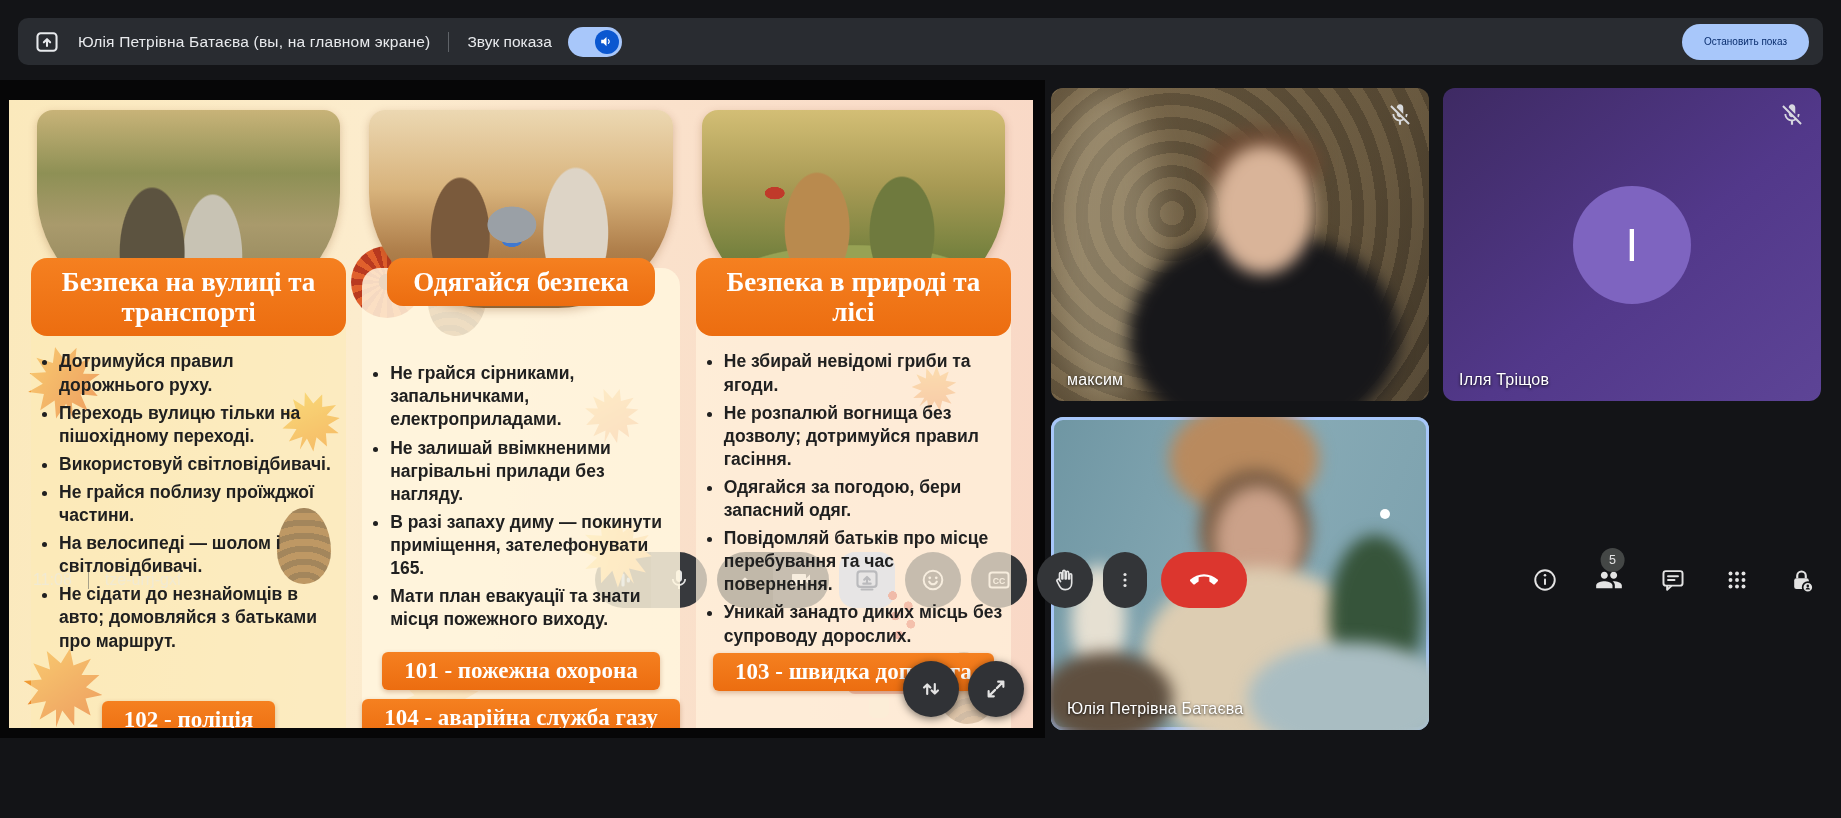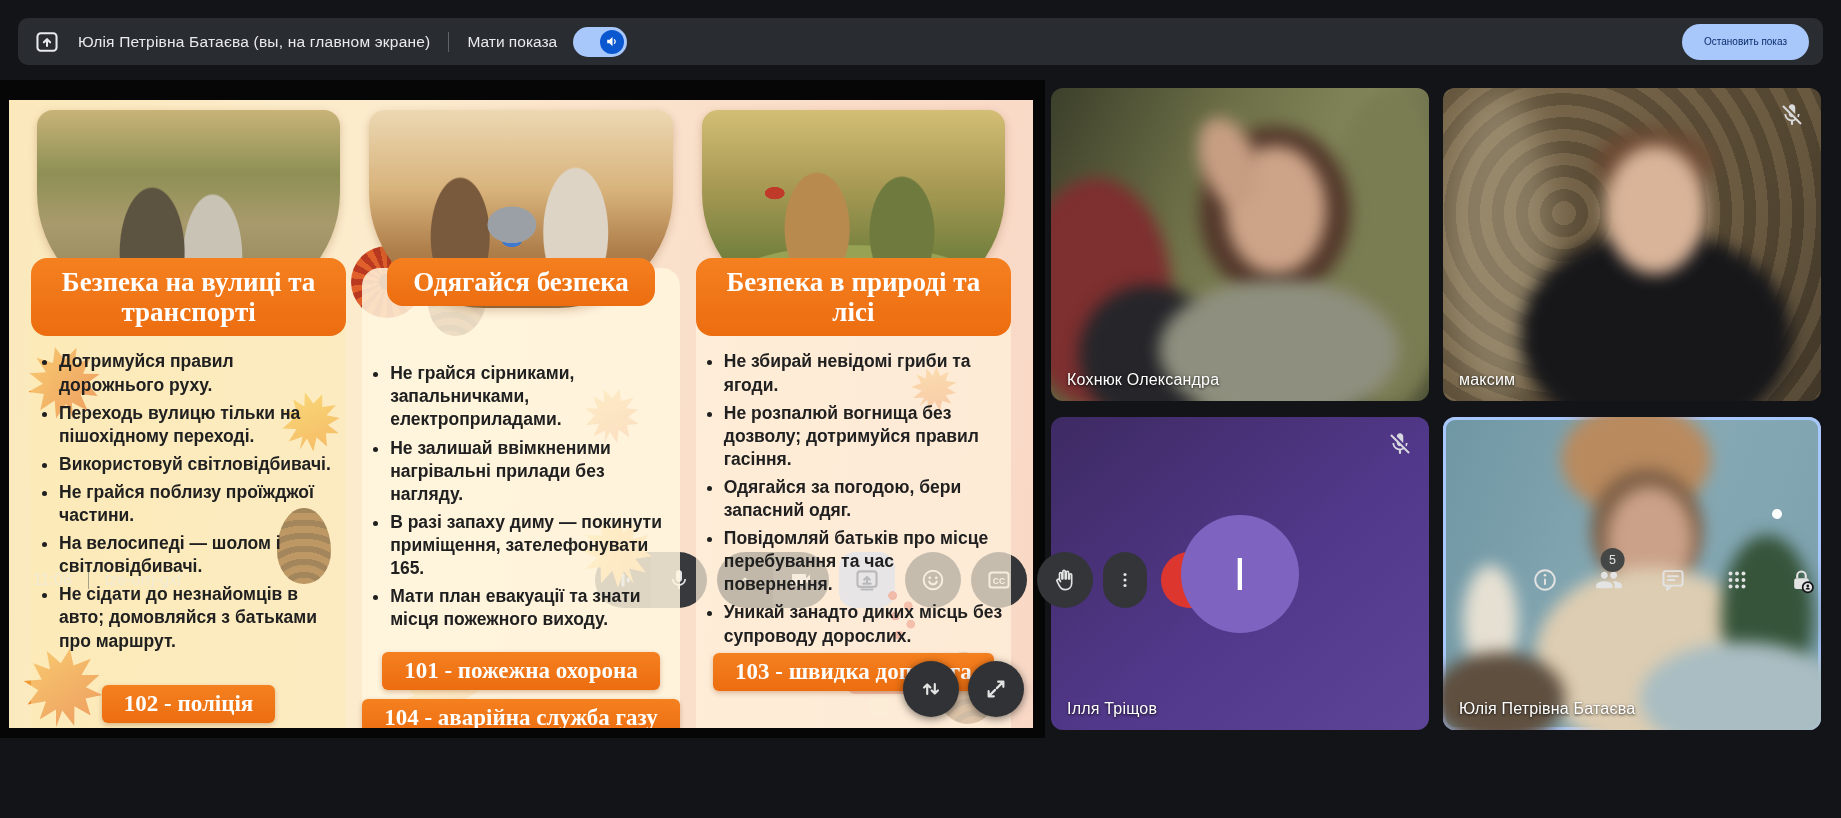--- a/index.html
+++ b/index.html
@@ -57,21 +57,21 @@
   .hdr { position:relative; margin-top:-50px; z-index:3; background:linear-gradient(180deg,#f58020,#ec6d10);
          color:#fff; font-family:"Liberation Serif","DejaVu Serif",serif; font-weight:700;
          font-size:27px; line-height:1.12; text-align:center; padding:9px 26px; border-radius:16px;
          max-width:104%; }
   .bullets { position:relative; z-index:2; margin-top:14px; width:100%; padding:0 4px 0 28px;
              color:#202020; font-size:17.5px; font-weight:700; line-height:1.32; }
   .bullets li { margin-bottom:5px; }
   .col2 .bullets { margin-top:56px; }
   .badges { position:relative; z-index:3; margin-top:auto; display:flex; flex-direction:column;
             align-items:center; gap:9px; }
-  .col1 .badges { margin-bottom:32px; }
+  .col1 .badges { margin-bottom:16px; }
   .col2 .badges { margin-bottom:18px; }
   .col3 .badges { margin-bottom:64px; }
   .badge { background:linear-gradient(180deg,#f58020,#ec6d10); color:#fff; white-space:nowrap;
            font-family:"Liberation Serif","DejaVu Serif",serif; font-weight:700; font-size:23px;
            padding:6px 22px; border-radius:6px; box-shadow:0 2px 5px rgba(140,60,10,.3); }
 
   
   .leaf { position:absolute; z-index:1;
           clip-path:polygon(50% 0,58% 20%,78% 8%,70% 30%,92% 26%,78% 44%,100% 50%,80% 58%,90% 78%,68% 70%,72% 94%,54% 78%,50% 100%,46% 78%,28% 94%,32% 70%,10% 78%,20% 58%,0 50%,22% 44%,8% 26%,30% 30%,22% 8%,42% 20%);
           background:linear-gradient(135deg,#f6b33c,#e05a1c); }
@@ -154,21 +154,21 @@
 
 <div class="screen">
 
   <div class="topbar">
     <svg class="p-icon" viewBox="0 0 24 24" fill="none">
       <rect x="3.2" y="4" width="17.6" height="16" rx="3" stroke="#e8eaed" stroke-width="1.9"></rect>
       <path d="M12 15.6v-5.4M12 9.4l-2.9 2.9M12 9.4l2.9 2.9" stroke="#e8eaed" stroke-width="1.9" stroke-linecap="round" stroke-linejoin="round"></path>
     </svg>
     <span class="presenter">Юлія Петрівна Батаєва (вы, на главном экране)</span>
     <span class="vdiv"></span>
-    <span class="sound">Мати показа</span>
+    <span class="sound">Звук показа</span>
     <div class="toggle">
       <div class="knob">
         <svg width="15" height="15" viewBox="0 0 24 24">
           <path d="M3.5 9.2v5.6h3.8L12 19.4V4.6L7.3 9.2H3.5z" fill="#fff"></path>
           <path d="M15 9a4.4 4.4 0 0 1 0 6" stroke="#fff" stroke-width="1.8" fill="none" stroke-linecap="round"></path>
         </svg>
       </div>
     </div>
     <button class="stop-btn">Остановить показ</button>
   </div>
@@ -254,30 +254,20 @@
     </svg>
   </div>
   <div class="float-btn" style="left:968px; top:661px;">
     <svg width="26" height="26" viewBox="0 0 24 24">
       <path d="M14 5.2h4.8V10M18.8 5.2l-6 6M10 18.8H5.2V14M5.2 18.8l6-6" stroke="#e3e3e3" stroke-width="2" fill="none" stroke-linecap="round" stroke-linejoin="round"></path>
     </svg>
   </div>
 
   <div class="tiles">
 
-    <div class="tile tile1">
-      <div class="blob" style="left:-30px; top:90px;  width:150px; height:230px; background:#7e2f2f;"></div>
-      <div class="blob" style="left:28px;  bottom:-24px; width:140px; height:140px; background:#26262a;"></div>
-      <div class="blob" style="right:-24px; top:0;    width:130px; height:320px; background:#7a7d52;"></div>
-      <div class="blob" style="left:148px; top:38px;  width:152px; height:172px; background:#53382b;"></div>
-      <div class="blob" style="left:175px; top:58px;  width:100px; height:128px; background:#cda488;"></div>
-      <div class="blob" style="left:150px; top:28px;  width:55px;  height:92px;  background:#c79e82; transform:rotate(-20deg);"></div>
-      <div class="blob" style="left:108px; top:192px; width:240px; height:140px; background:#8e8f7e;"></div>
-      <div class="label">Кохнюк Олександра</div>
-    </div>
 
     <div class="tile tile2">
       <div class="carpet"></div>
       <div class="blob" style="left:0; top:0; width:110px; height:313px; background:rgba(214,203,172,.35); filter:blur(16px);"></div>
       <div class="blob" style="right:30px; bottom:-40px; width:270px; height:210px; background:#17171a;"></div>
       <div class="blob" style="right:108px; top:40px; width:118px; height:70px; background:#6b4a33;"></div>
       <div class="blob" style="right:116px; top:58px; width:100px; height:128px; background:#d9b499;"></div>
       <svg class="tile-mic" viewBox="0 0 24 24">
         <path fill="#dfe1e5" d="M19 11h-1.7c0 .74-.16 1.43-.43 2.05l1.23 1.23c.56-.98.9-2.09.9-3.28zm-4.02.17c0-.06.02-.11.02-.17V5c0-1.66-1.34-3-3-3S9 3.34 9 5v.18l5.98 5.99zM4.27 3 3 4.27l6.01 6.01V11c0 1.66 1.33 3 2.99 3 .22 0 .44-.03.65-.08l1.66 1.66c-.71.33-1.5.52-2.31.52-2.76 0-5.3-2.1-5.3-5.1H5c0 3.41 2.72 6.23 6 6.72V21h2v-3.28c.91-.13 1.77-.45 2.54-.9L19.73 21 21 19.73 4.27 3z"></path>
       </svg>

